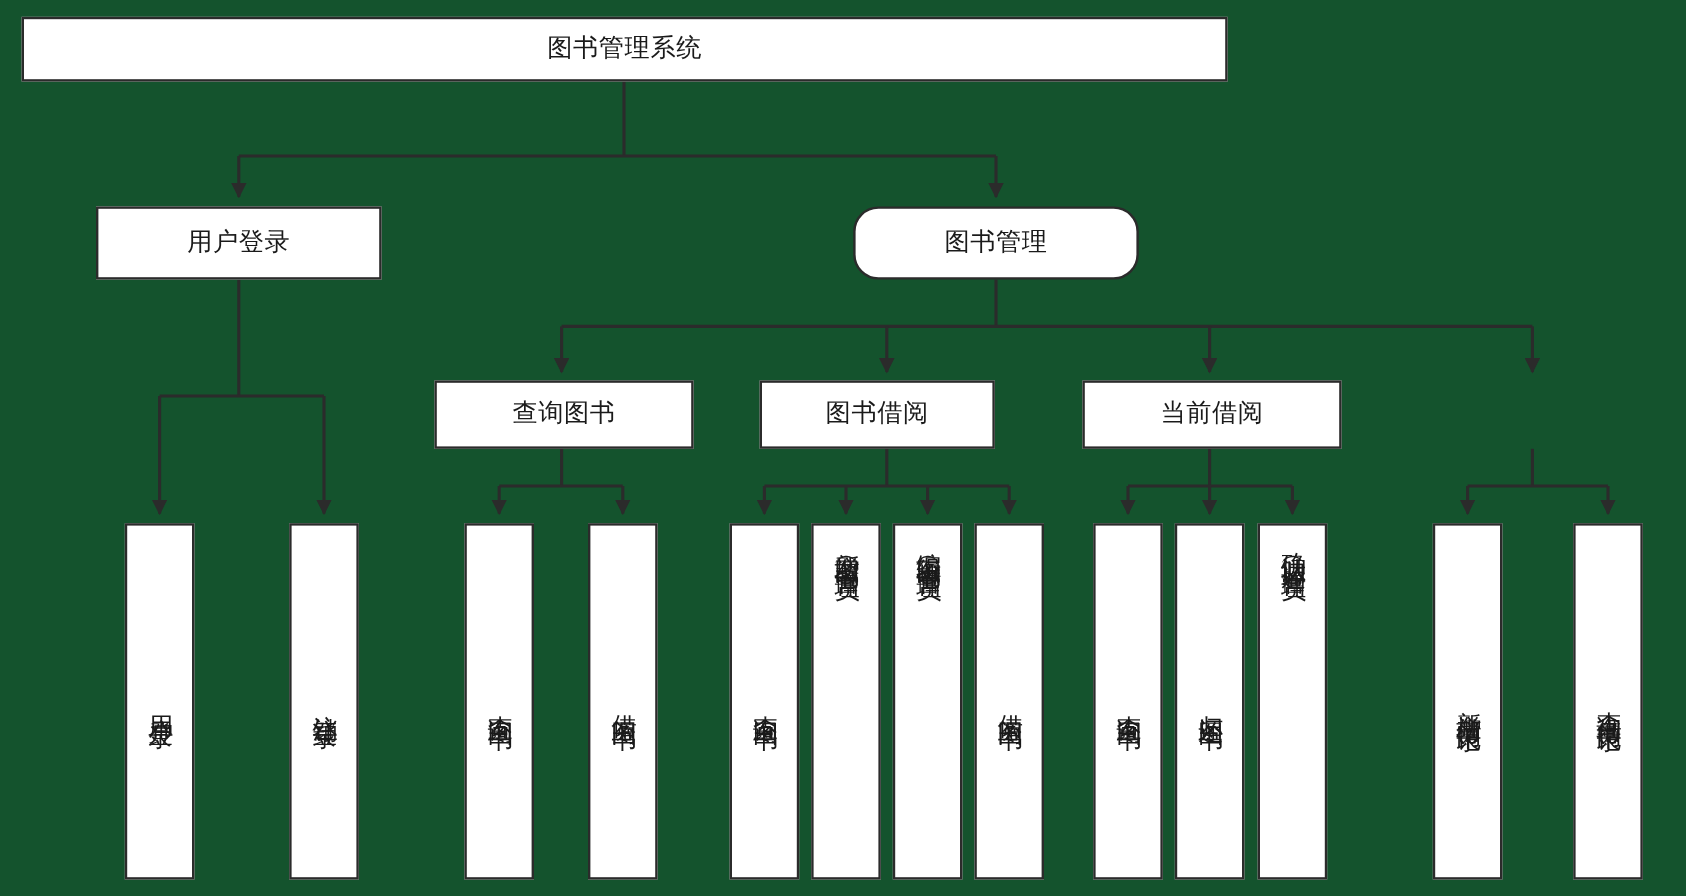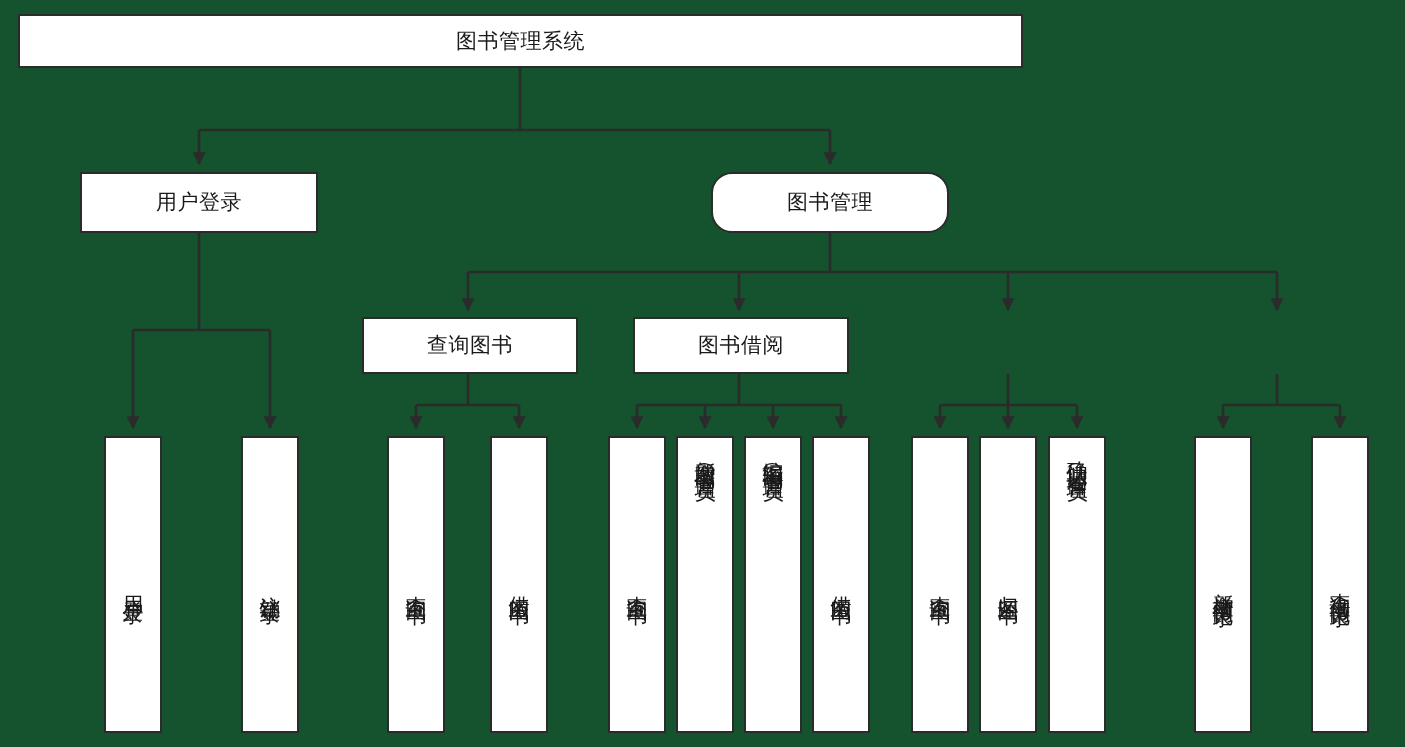--- a/index.html
+++ b/index.html
@@ -138,24 +138,27 @@
   </div>
 
   <div class="node horiz" style="left:711px; top:172px; width:238px; height:61px;border-radius:21px;">
     <span class="label">图书管理</span>
   </div>
 
   <div class="node horiz" style="left:362px; top:317px; width:216px; height:57px;">
     <span class="label">查询图书</span>
   </div>
 
-  <div class="node horiz" style="left:633px; top:317px; width:216px; height:57px;">
+  <div class="node horiz" style="left:633px; top:317px; width:196px; height:57px;">
     <span class="label">图书借阅</span>
   </div>
 
+  <div class="node horiz" style="left:902px; top:317px; width:216px; height:57px;">
+    <span class="label">当前借阅</span>
+  </div>
 
 
   <div class="node vert" style="left:104px; top:436px; width:58px; height:297px;">
     <span class="label">用户登录</span>
   </div>
 
   <div class="node vert" style="left:241px; top:436px; width:58px; height:297px;">
     <span class="label">注销登录</span>
   </div>
 

